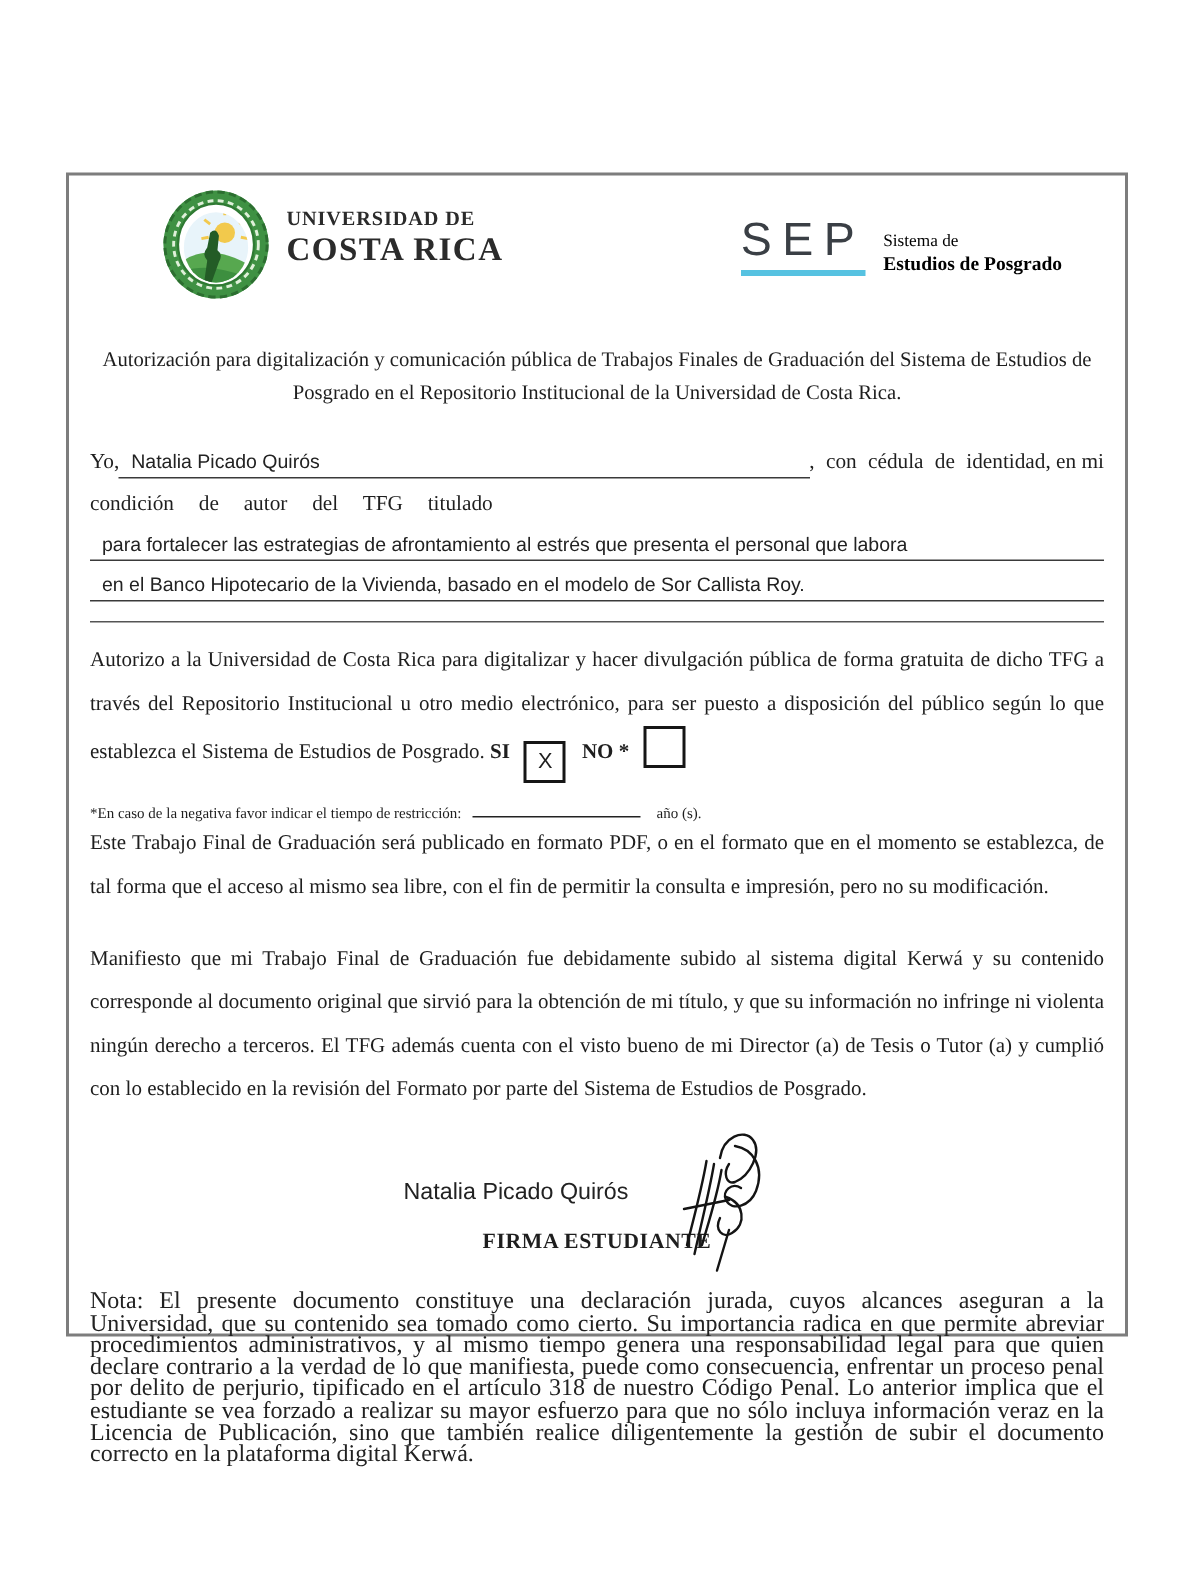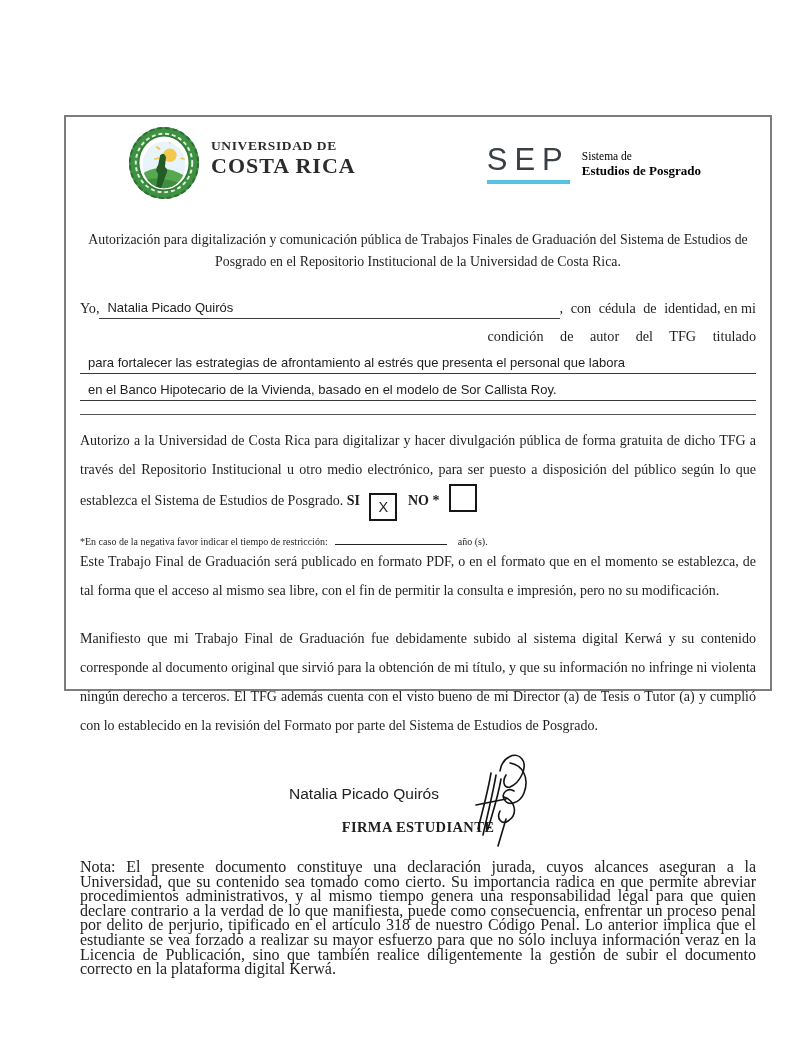--- a/index.html
+++ b/index.html
@@ -1,40 +1,40 @@
 <!DOCTYPE html>
 <html><head>
 <meta charset="utf-8">
 <style>
   html,body{margin:0;padding:0;background:#ffffff;}
   body{width:800px;height:1047px;position:relative;font-family:"Liberation Serif","DejaVu Serif",serif;color:#1e1e1e;}
-  .doc{position:absolute;left:64px;top:115px;width:708px;height:576px;border:2px solid #7d7d7d;box-sizing:border-box;background:#fff;padding:0 14px;}
+  .doc{position:absolute;left:44px;top:115px;width:708px;height:776px;border:2px solid #7d7d7d;box-sizing:border-box;background:#fff;padding:0 14px;}
 
   
   .hdr{display:flex;justify-content:space-between;align-items:flex-start;margin-top:9px;height:80px;}
   .ucr{display:flex;align-items:flex-start;margin-left:47px;}
   .ucr-text{margin-left:10px;margin-top:13px;font-family:"Liberation Serif",serif;color:#2b2b2b;line-height:1;}
   .ucr-l1{font-size:13.5px;font-weight:bold;letter-spacing:.6px;}
   .ucr-l2{font-size:22px;font-weight:bold;letter-spacing:1px;margin-top:2px;}
-  .sep{display:flex;align-items:center;margin-right:55px;margin-top:18px;}
+  .sep{display:flex;align-items:flex-end;margin-right:28px;margin-top:18px;}
   .sep-acro{font-family:"Liberation Sans",sans-serif;font-size:31px;color:#3a3f45;letter-spacing:7px;line-height:1;border-bottom:4px solid #56c2e1;padding-bottom:5px;}
   .sep-text{margin-left:12px;font-family:Liberation Serif, serif;color:#000000;margin-top:1px;}
   .sep-t1{font-size:11.5px;}
   .sep-t2{font-size:13px;font-weight:bold;margin-top:1px;}
 
   
   .title{margin:23px auto 0;max-width:672px;text-align:center;font-weight:normal;font-size:13.8px;line-height:22px;}
 
   
   .fline{display:flex;align-items:flex-end;font-size:14.2px;}
   .fline .lbl{white-space:nowrap;padding-bottom:2px;}
   .fill{border-bottom:1.2px solid #3a3a3a;font-family:"Liberation Sans","DejaVu Sans",sans-serif;font-size:13px;color:#222;padding:0 0 3px 8px;}
   .grow{flex:1;}
   .row1{margin-top:27px;}
-  .row2{margin-top:9px;flex-direction:column;}
+  .row2{margin-top:9px;}
   .ws1{word-spacing:4px;}
   .ws2{word-spacing:13px;}
   .fullline{margin-top:8px;display:block;}
   .divider{border-top:1.6px solid #555;margin-top:13px;}
 
   
   .para{font-size:14px;line-height:29px;text-align:justify;margin:0;}
   .p-auth{margin-top:11px;}
   .p-pdf{}
   .p-man{margin-top:19px;}

